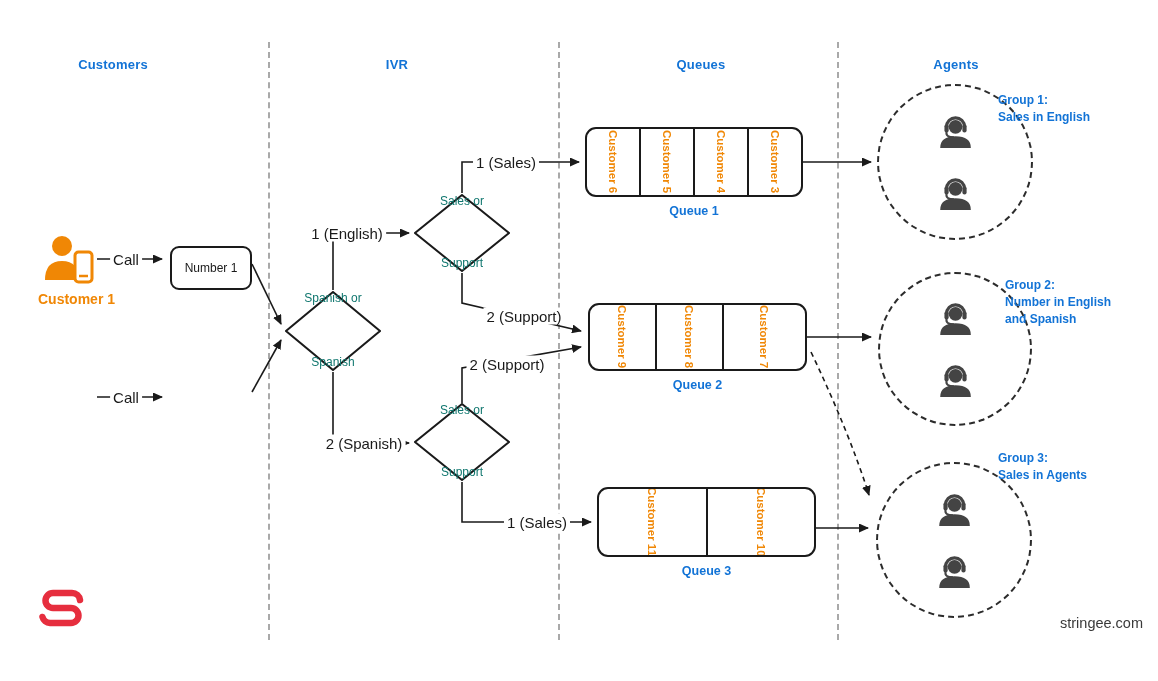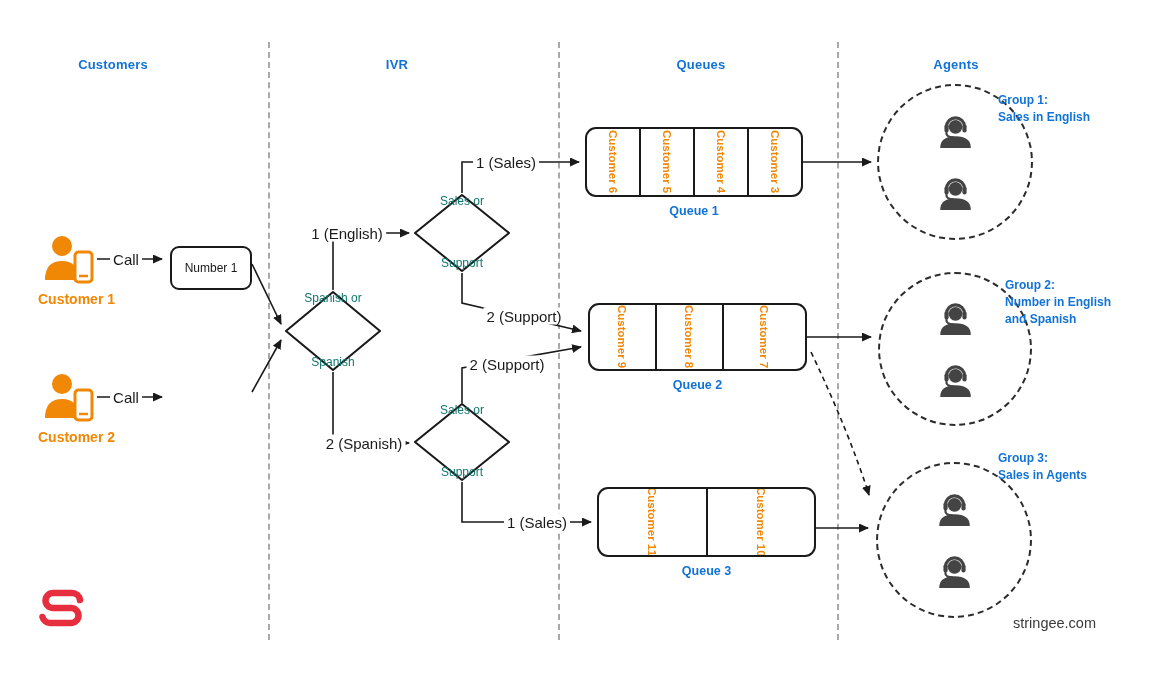--- a/index.html
+++ b/index.html
@@ -100,29 +100,20 @@
 
   <div class="customer" style="left:38px; top:235px">
     <svg width="52" height="50" viewBox="0 0 52 50">
       <circle cx="19" cy="11" r="10" fill="#f08705"></circle>
       <path d="M2 45 q0 -19 17 -19 q17 0 17 19 z" fill="#f08705"></path>
       <rect x="32" y="17" width="17" height="30" rx="3.5" fill="#fff" stroke="#f08705" stroke-width="3"></rect>
       <line x1="36" y1="41" x2="45" y2="41" stroke="#f08705" stroke-width="2.5"></line>
     </svg>
     <div class="clabel">Customer 1</div>
   </div>
-  <div class="customer" style="left:38px; top:373px">
-    <svg width="52" height="50" viewBox="0 0 52 50">
-      <circle cx="19" cy="11" r="10" fill="#f08705"></circle>
-      <path d="M2 45 q0 -19 17 -19 q17 0 17 19 z" fill="#f08705"></path>
-      <rect x="32" y="17" width="17" height="30" rx="3.5" fill="#fff" stroke="#f08705" stroke-width="3"></rect>
-      <line x1="36" y1="41" x2="45" y2="41" stroke="#f08705" stroke-width="2.5"></line>
-    </svg>
-    <div class="clabel">Customer 2</div>
-  </div>
 
   <div class="node-box" style="left:170px; top:238px">Number 1</div>
 
   <div class="diamond" style="left:285px; top:291px; width:96px; height:80px">
     <svg width="96" height="80">
         <polygon points="48,1 95,40 48,79 1,40" fill="#fff" stroke="#1a1a1a" stroke-width="2"></polygon>
       </svg>
     <div class="dtext">
       <span>Spanish or</span>
       <span>Spanish</span>
@@ -241,15 +232,15 @@
     <div>and Spanish</div>
   </div>
   <div class="group-label" style="left:998px; top:450px; width:124px">
     <div>Group 3:</div>
     <div>Sales in Agents</div>
   </div>
 
   <svg class="logo" style="left:36px; top:589px" width="52" height="42" viewBox="0 0 52 42">
     <path d="M44 11 a8 8 0 0 0 -8 -7 H17 a7.5 7.5 0 0 0 0 15 h18 a7.5 7.5 0 0 1 0 15 H14 a8 8 0 0 1 -7.5 -6" stroke="#e62e3e" stroke-width="6.5" fill="none" stroke-linecap="round"></path>
   </svg>
-  <span class="footer-site" style="left:1013px; top:615px">stringee.com</span>
+  <span class="footer-site" style="left:1060px; top:615px">stringee.com</span>
 
 </div>
 
 </body></html>

